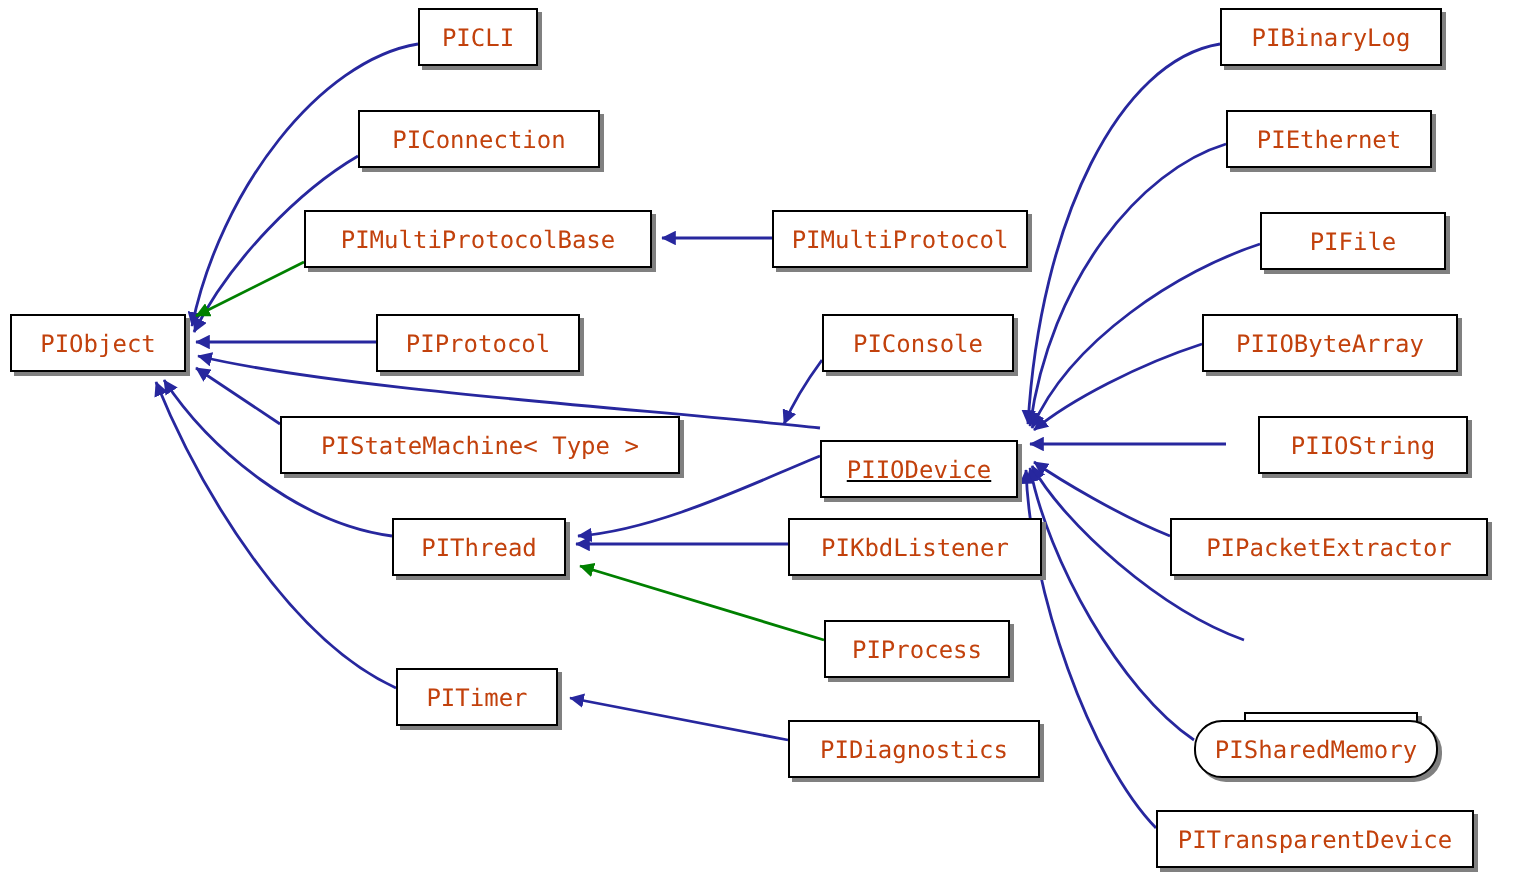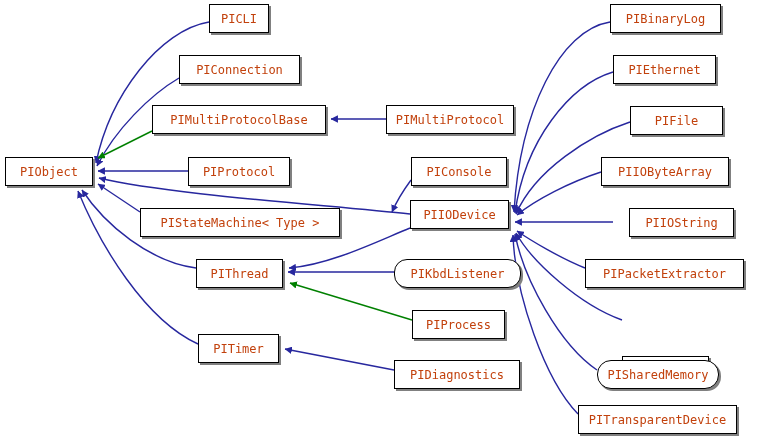--- a/index.html
+++ b/index.html
@@ -108,24 +108,24 @@
       </div>
       <div class="class-node" style="left: 196px; top: 259px; width: 87px; height: 29px;">
         <span class="class-node-label">PIThread</span>
       </div>
       <div class="class-node" style="left: 198px; top: 334px; width: 81px; height: 29px;">
         <span class="class-node-label">PITimer</span>
       </div>
       <div class="class-node" style="left: 411px; top: 157px; width: 96px; height: 29px;">
         <span class="class-node-label">PIConsole</span>
       </div>
-      <div class="class-node" style="left: 410px; top: 200px; width: 99px; height: 29px;">
+      <div class="class-node" style="left: 410px; top: 220px; width: 99px; height: 29px; text-decoration: underline;">
         <span class="class-node-label">PIIODevice</span>
       </div>
-      <div class="class-node" style="left: 394px; top: 259px; width: 127px; height: 29px; border-radius: 13px;">
+      <div class="class-node" style="left: 394px; top: 259px; width: 127px; height: 29px;">
         <span class="class-node-label">PIKbdListener</span>
       </div>
       <div class="class-node" style="left: 412px; top: 310px; width: 93px; height: 29px;">
         <span class="class-node-label">PIProcess</span>
       </div>
       <div class="class-node" style="left: 394px; top: 360px; width: 126px; height: 29px;">
         <span class="class-node-label">PIDiagnostics</span>
       </div>
       <div class="class-node" style="left: 610px; top: 4px; width: 111px; height: 29px;">
         <span class="class-node-label">PIBinaryLog</span>

